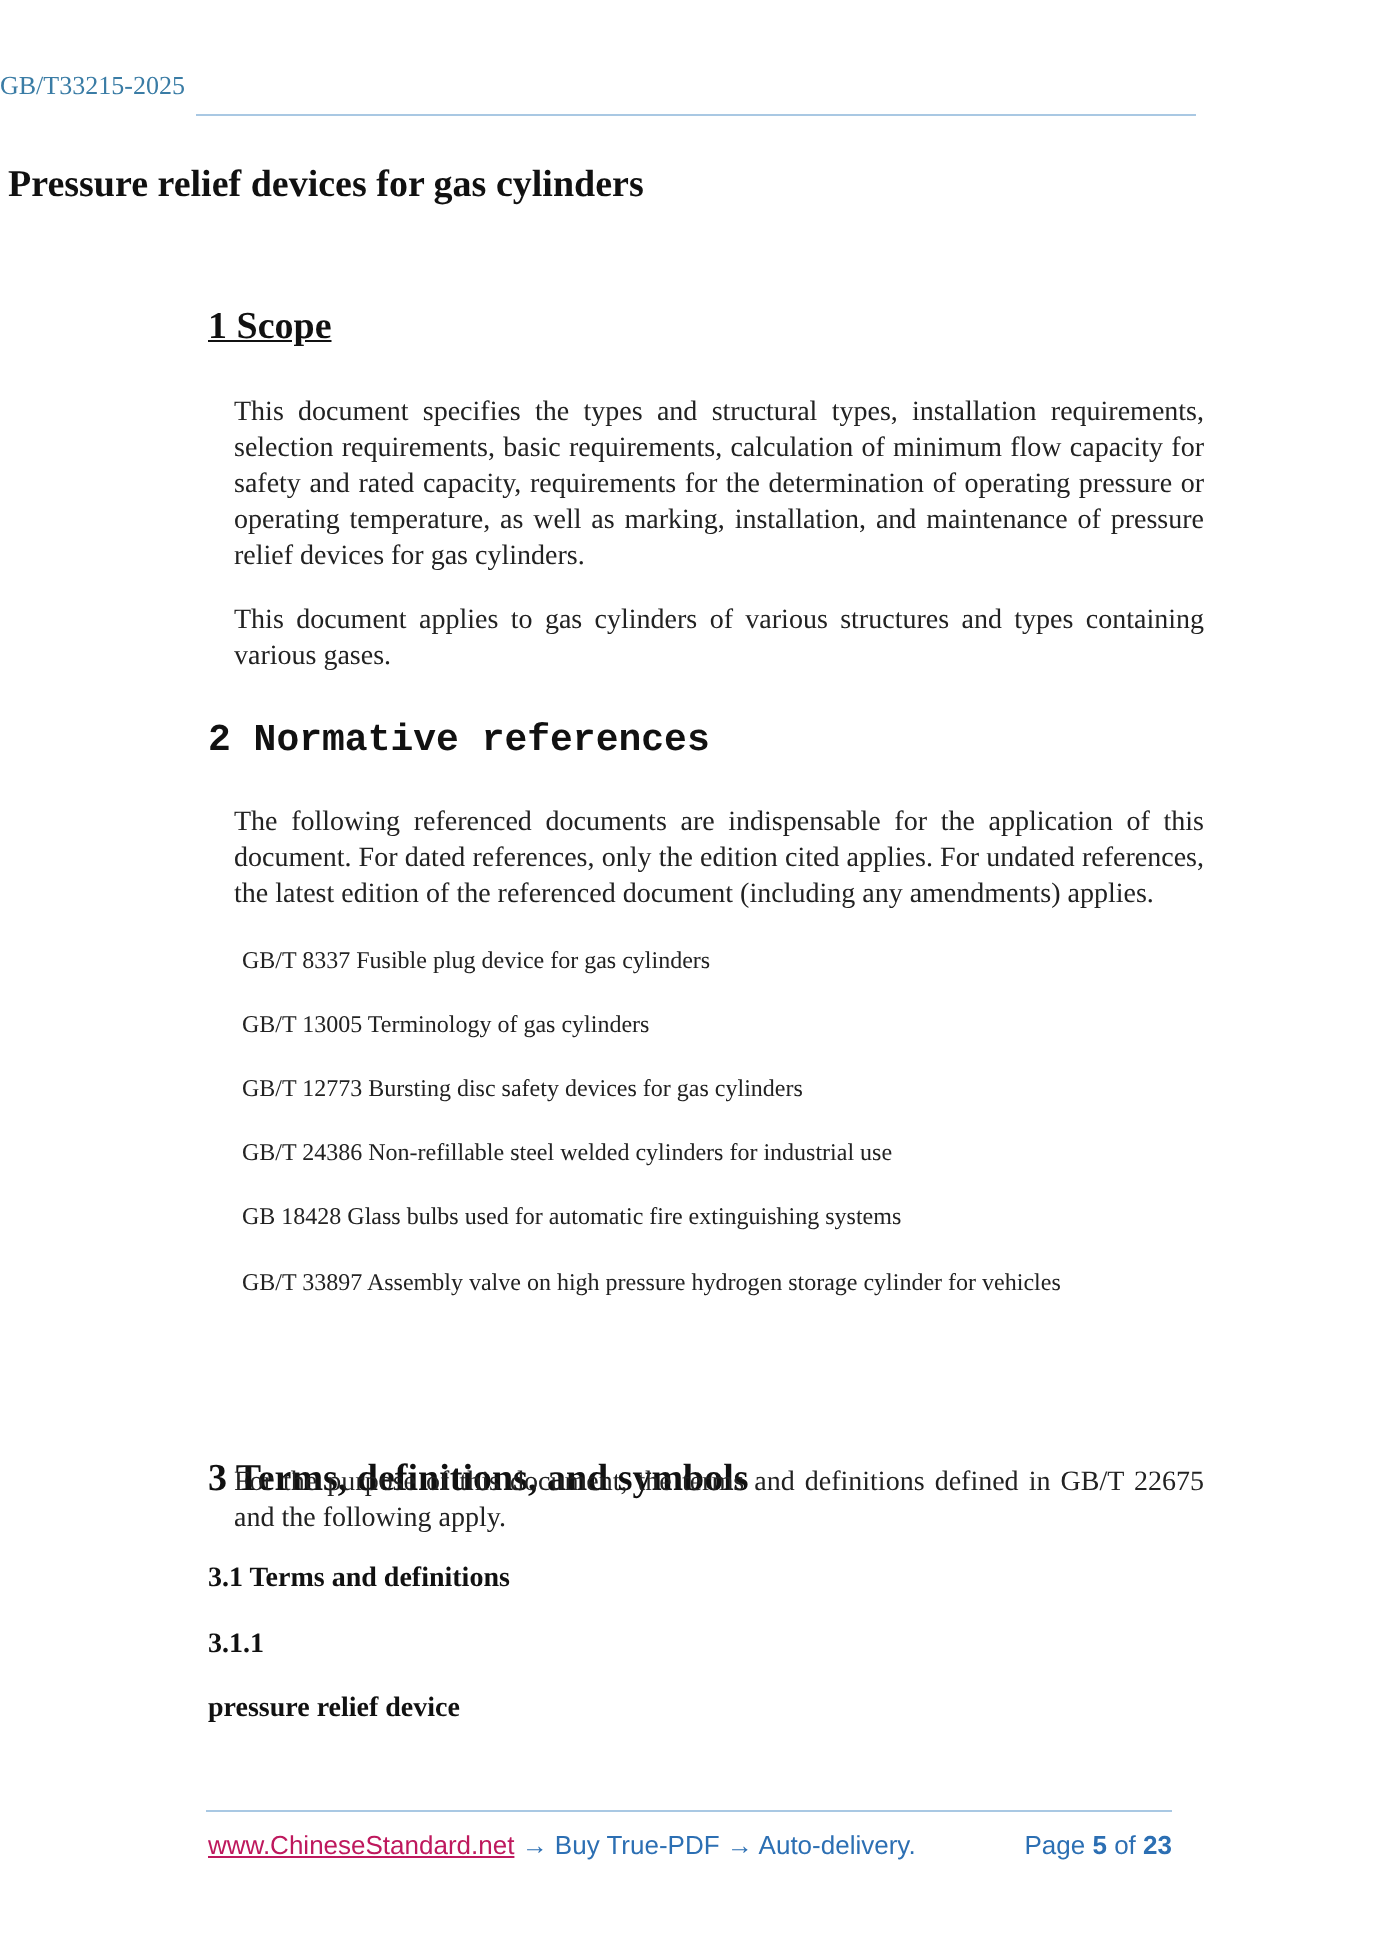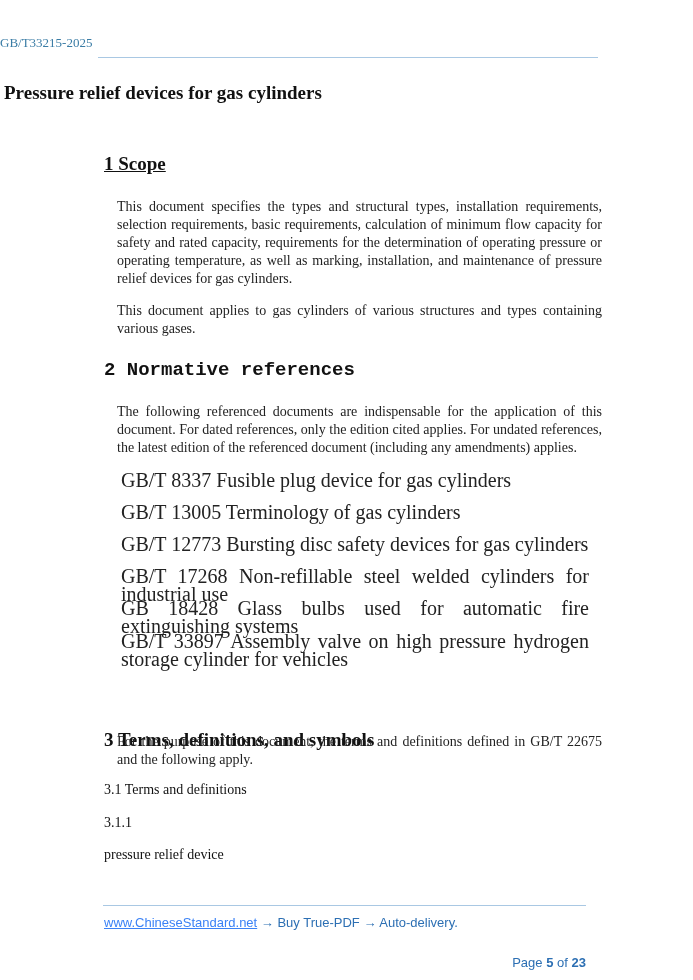--- a/index.html
+++ b/index.html
@@ -66,31 +66,31 @@
       line-height: 18px;
       text-align: justify;
       font-family: "Liberation Serif", serif;
       color: #222;
       margin-left: 13px;
     }
     .ref-item {
       position: absolute;
       left: 121px;
       width: 468px;
-      font-size: 20px;
+      font-size: 12px;
       line-height: 18px;
       text-align: justify;
       font-family: "Liberation Serif", serif;
       color: #222;
     }
     .h2 {
       position: absolute;
       left: 104px;
       font-size: 14px;
-      font-weight: normal;
+      font-weight: bold;
       font-family: "Liberation Serif", serif;
       color: #111;
       white-space: nowrap;
     }
     .footer-rule {
       position: absolute;
       top: 905px;
       left: 103px;
       width: 483px;
       height: 0;
@@ -100,29 +100,28 @@
       position: absolute;
       top: 915px;
       left: 104px;
       width: 482px;
       font-family: "Liberation Sans", "DejaVu Sans", sans-serif;
       font-size: 13px;
       color: #2c6fb3;
       white-space: nowrap;
     }
     .footer-link {
-      color: #3b82f6;
+      color: #be185d;
       text-decoration: underline;
       cursor: pointer;
     }
     .footer-page {
       position: absolute;
       right: 0;
       top: 0;
-      margin-top: 40px;
     }
     .footer-page b {
       font-weight: bold;
     }
   </style>
 </head>
 <body>
 
 <div class="header">
   <div class="header-code">GB/T33215-2025</div>
@@ -134,21 +133,21 @@
 <div class="h1" style="top:153px;text-decoration:underline;">1 Scope</div>
 <div class="para" style="top:198px;">This document specifies the types and structural types, installation requirements, selection requirements, basic requirements, calculation of minimum flow capacity for safety and rated capacity, requirements for the determination of operating pressure or operating temperature, as well as marking, installation, and maintenance of pressure relief devices for gas cylinders.</div>
 <div class="para" style="top:302px;">This document applies to gas cylinders of various structures and types containing various gases.</div>
 
 <div class="h1" style="top:359px;font-family:Liberation Mono, monospace;">2 Normative references</div>
 <div class="para" style="top:403px;">The following referenced documents are indispensable for the application of this document. For dated references, only the edition cited applies. For undated references, the latest edition of the referenced document (including any amendments) applies.</div>
 
 <div class="ref-item" style="top:471px;">GB/T 8337 Fusible plug device for gas cylinders</div>
 <div class="ref-item" style="top:503px;">GB/T 13005 Terminology of gas cylinders</div>
 <div class="ref-item" style="top:535px;">GB/T 12773 Bursting disc safety devices for gas cylinders</div>
-<div class="ref-item" style="top:567px;">GB/T 17268 Non-refillable steel welded cylinders for industrial use</div>
+<div class="ref-item" style="top:567px;">GB/T 24386 Non-refillable steel welded cylinders for industrial use</div>
 <div class="ref-item" style="top:599px;">GB 18428 Glass bulbs used for automatic fire extinguishing systems</div>
 <div class="ref-item" style="top:632px;">GB/T 33897 Assembly valve on high pressure hydrogen storage cylinder for vehicles</div>
 
 <div class="h1" style="top:689px;margin-top:40px;">3 Terms, definitions, and symbols</div>
 <div class="para" style="top:733px;">For the purpose of this document, the terms and definitions defined in GB/T 22675 and the following apply.</div>
 <div class="h2" style="top:782px;">3.1 Terms and definitions</div>
 <div class="h2" style="top:815px;">3.1.1</div>
 <div class="h2" style="top:847px;text-align:center;">pressure relief device</div>
 
 <div class="footer-rule"></div>

